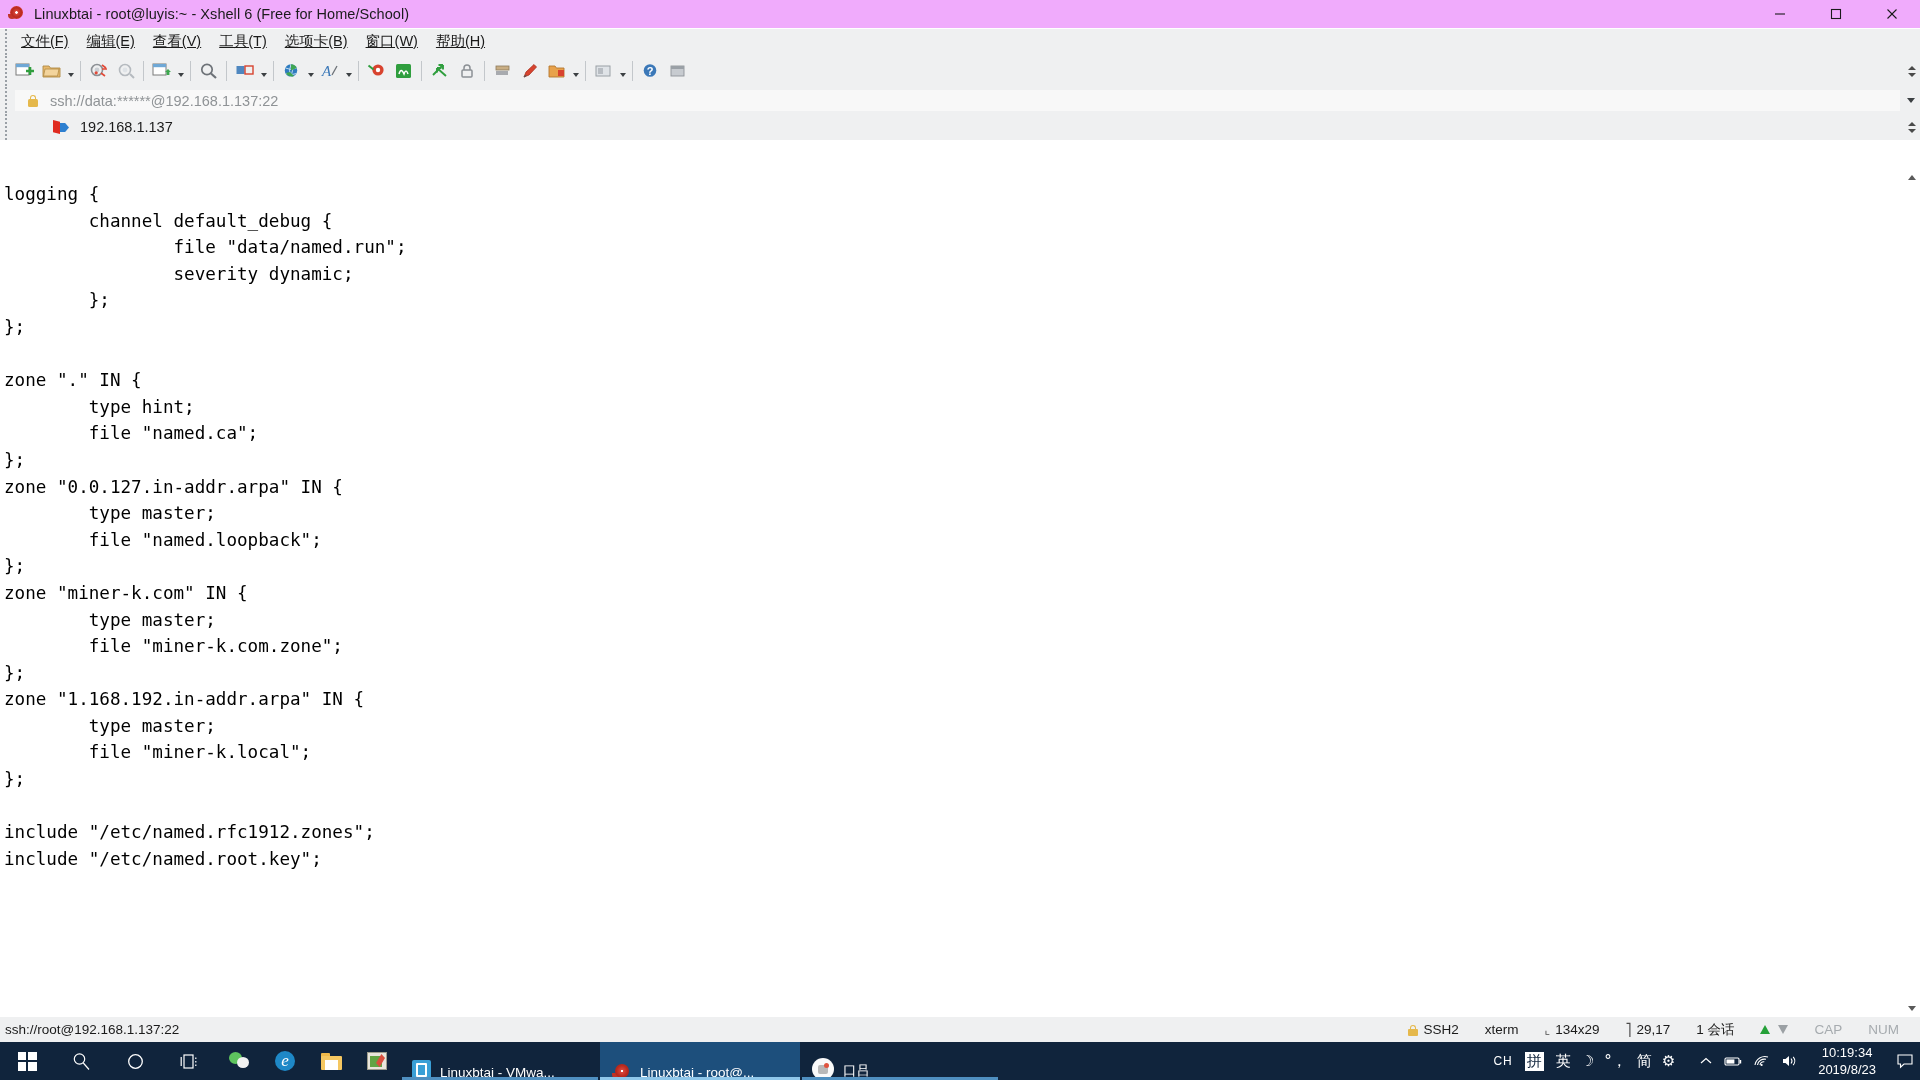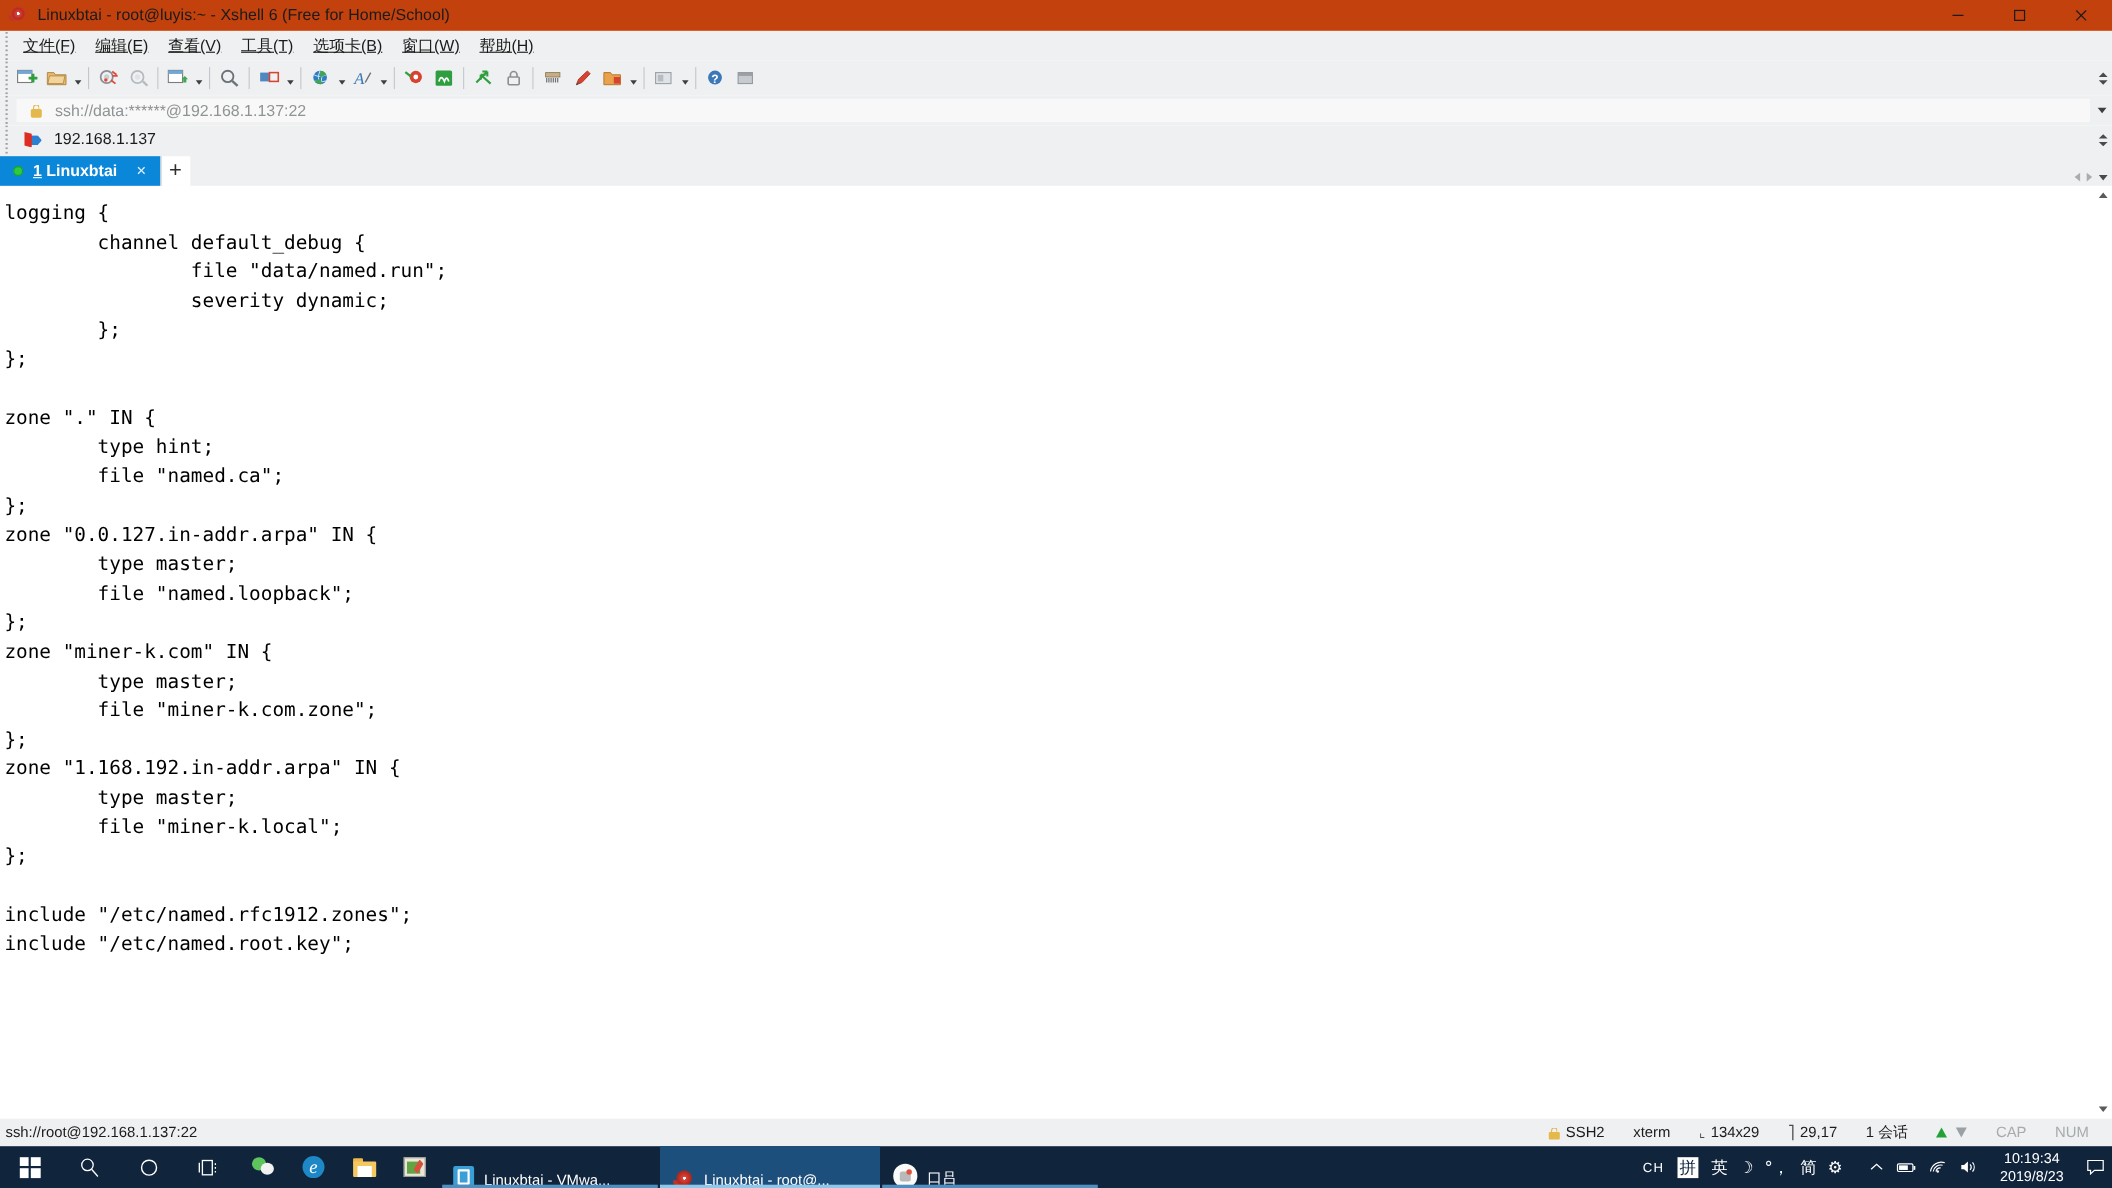--- a/index.html
+++ b/index.html
@@ -7,21 +7,21 @@
     width: 1920px; height: 1080px;
     overflow: hidden;
     font-family: "Liberation Sans", sans-serif;
     background: #ffffff;
   }
   #app { position: relative; width: 1920px; height: 1080px; }
 
   
   .titlebar {
     position: absolute; top: 0; left: 0; width: 1920px; height: 29px;
-    background: #c2410c;
+    background: #f0abfc;
     display: flex; align-items: center;
     border-bottom: 1px solid #ffffff;
   }
   .tb-icon { margin-left: 8px; width: 18px; height: 18px; position: relative; }
   .snail {
     width: 17px; height: 15px; position: relative;
   }
   .snail-shell {
     position: absolute; left: 2px; top: 1px; width: 13px; height: 13px;
     border-radius: 50%;
@@ -115,21 +115,21 @@
     width: 18px; height: 27px; display: flex; align-items: center; justify-content: center;
   }
   .addr-caret i {
     width: 0; height: 0; border-left: 4px solid transparent; border-right: 4px solid transparent;
     border-top: 5px solid #3c4043;
   }
 
   
   .bookbar {
     position: absolute; top: 114px; left: 0; width: 1920px; height: 26px;
-    background: #eff0f1; display: flex; align-items: center;
+    background: #eff0f1; display: flex; align-items: center; gap: 31px;
   }
   .bgrip {
     width: 6px; height: 26px; margin-left: 3px;
     background-image: repeating-linear-gradient(to bottom, #9aa0a6 0, #9aa0a6 2px, transparent 2px, transparent 4px);
     background-size: 2px 4px; background-position: 2px 4px; background-repeat: repeat-y;
   }
   .book-item { display: flex; align-items: center; margin-left: 6px; padding: 2px 6px; }
   .flag-ic { width: 18px; height: 16px; position: relative; }
   .flag-red { position: absolute; left: 1px; top: 1px; width: 7px; height: 14px; background: #e02b20; clip-path: polygon(0 0, 100% 12%, 100% 100%, 0 88%); }
   .flag-blue { position: absolute; left: 6px; top: 4px; width: 11px; height: 9px; background: #2d7fd0; clip-path: polygon(0 0, 65% 0, 100% 50%, 65% 100%, 0 100%); }
@@ -533,33 +533,20 @@
           <div class="flag-red"></div>
       </div>
       <div class="book-label">192.168.1.137</div>
     </div>
     <div class="bookbar-right">
       <div class="tiny-arrow tiny-up"></div>
       <div class="tiny-arrow tiny-down"></div>
     </div>
   </div>
 
-  <div class="tabbar">
-    <div class="stab">
-      <div class="stab-dot"></div>
-      <div class="stab-label"><u>1</u> <span>Linuxbtai</span></div>
-      <div class="stab-close">×</div>
-    </div>
-    <div class="newtab">+</div>
-    <div class="tabbar-right">
-      <div class="tb-arrow-l"></div>
-      <div class="tb-arrow-r"></div>
-      <div class="tb-arrow-dn"></div>
-    </div>
-  </div>
 
   <div class="terminal">
     <div class="term-pad">
       <pre class="term-text">logging {
         channel default_debug {
                 file "data/named.run";
                 severity dynamic;
         };
 };
 

